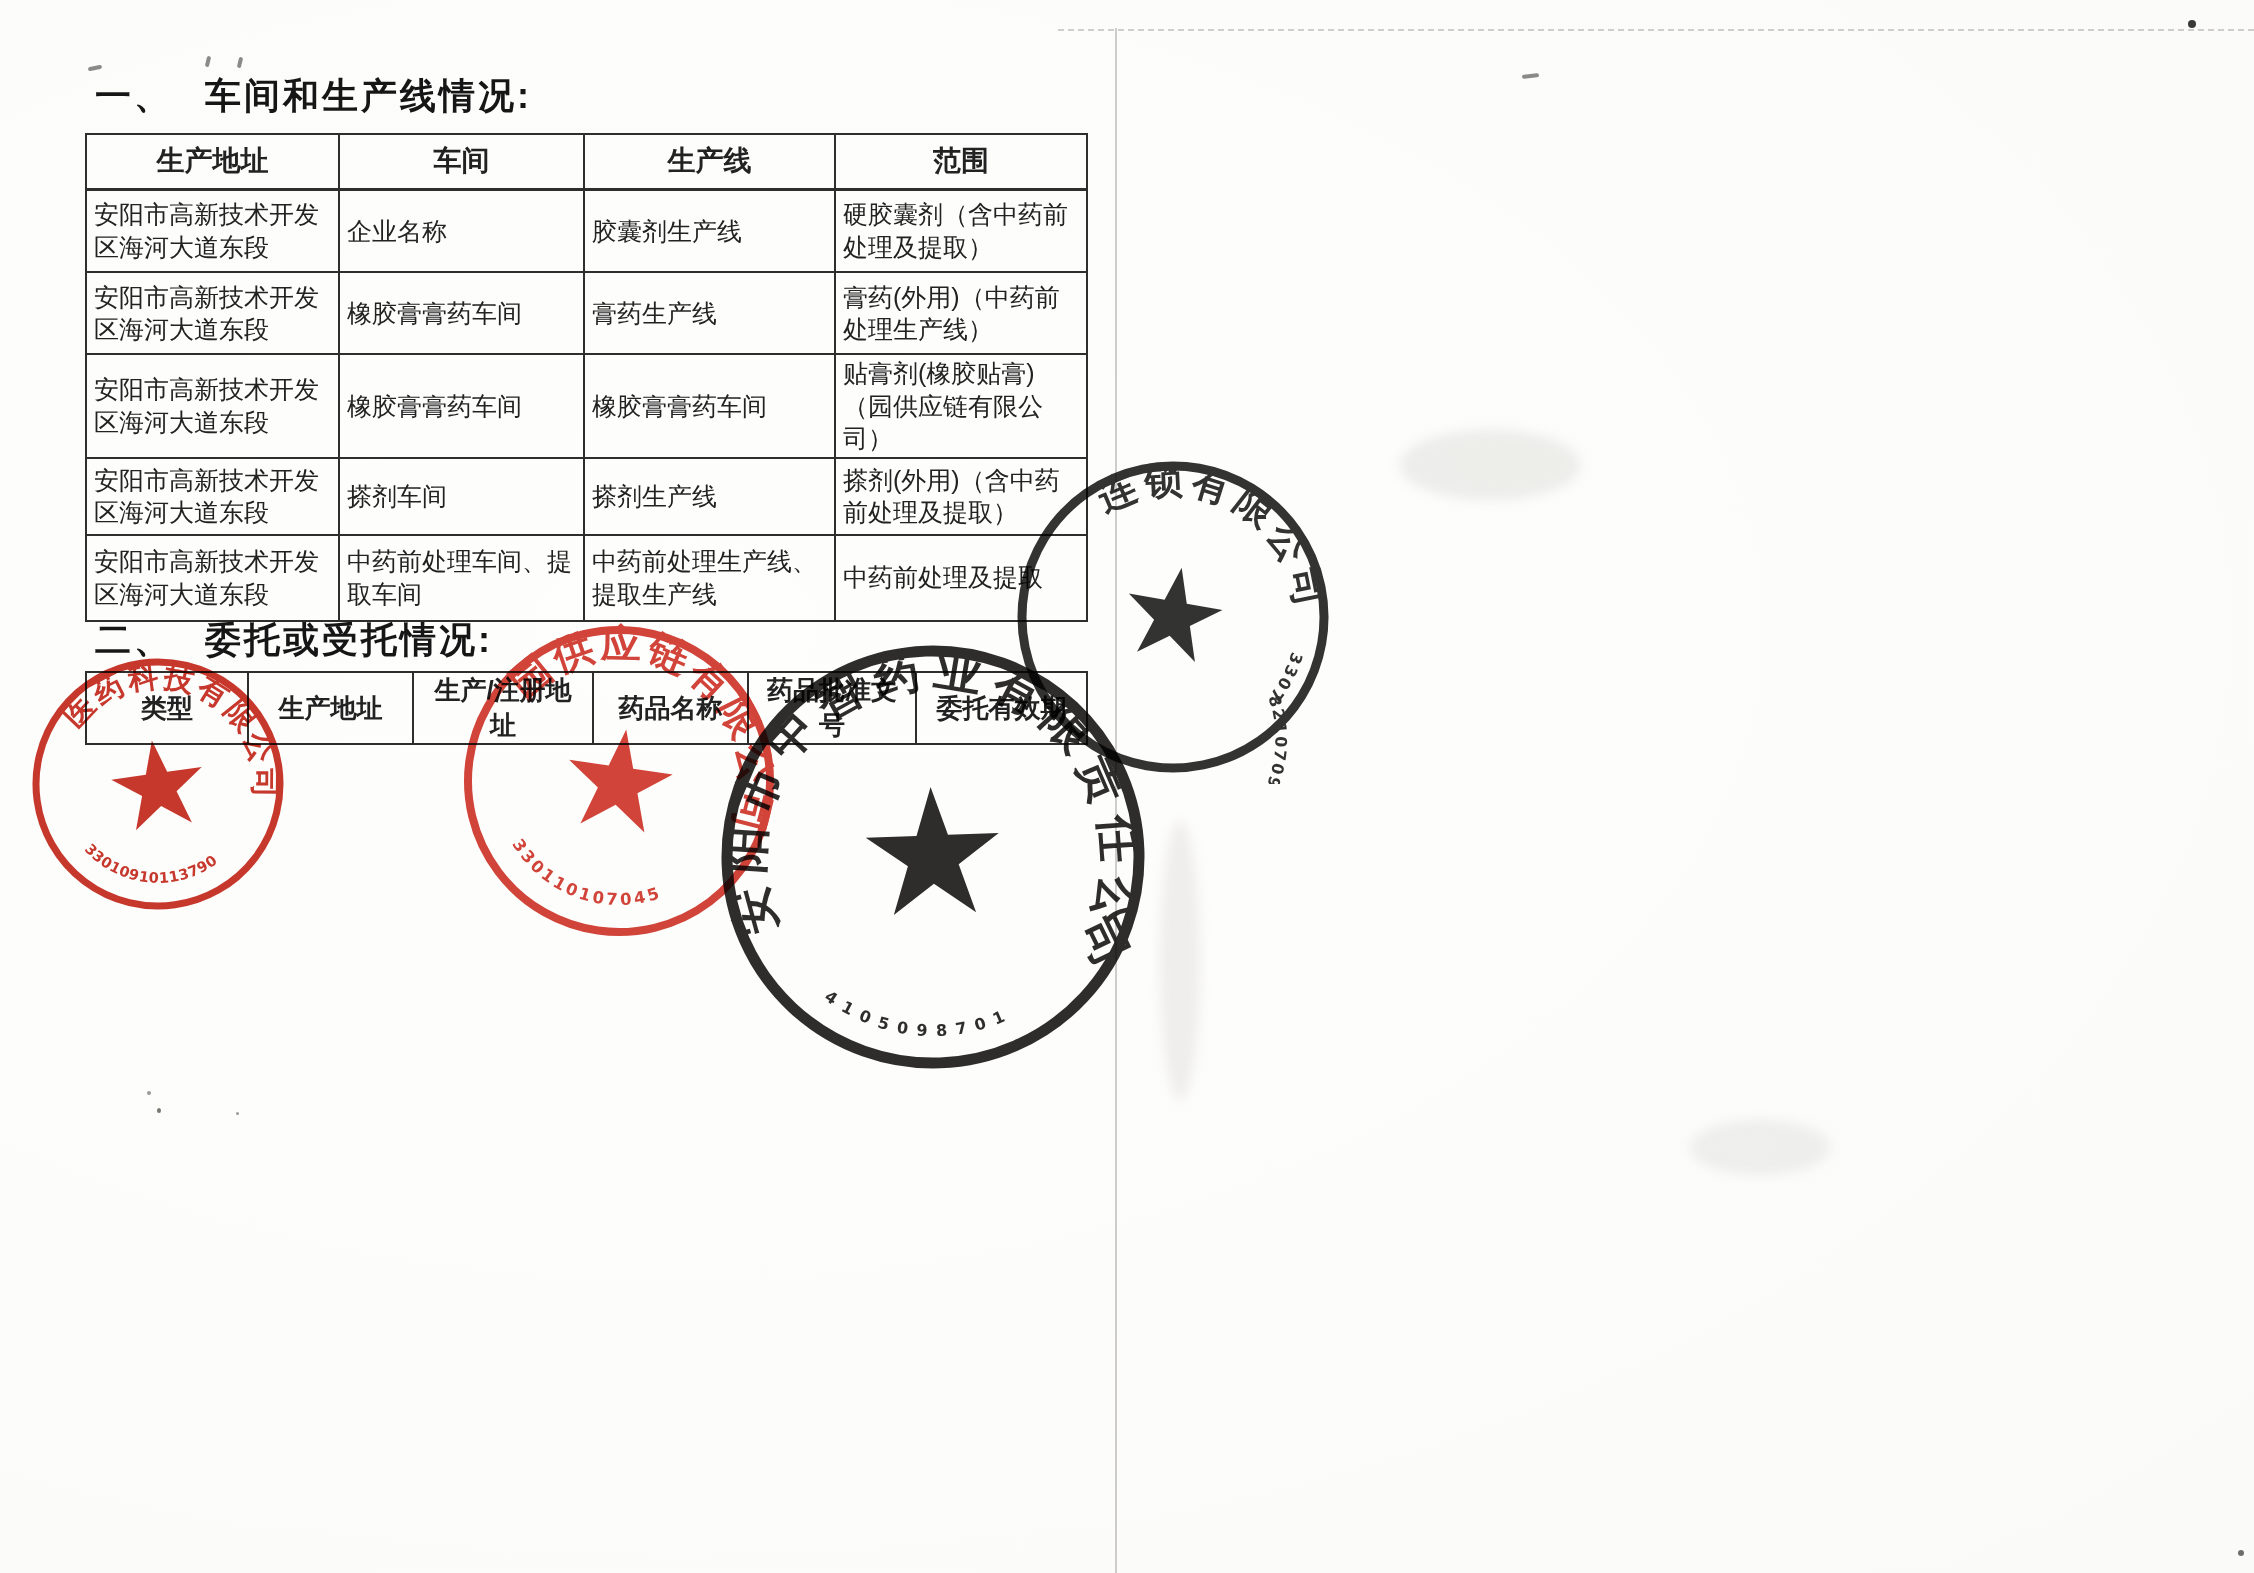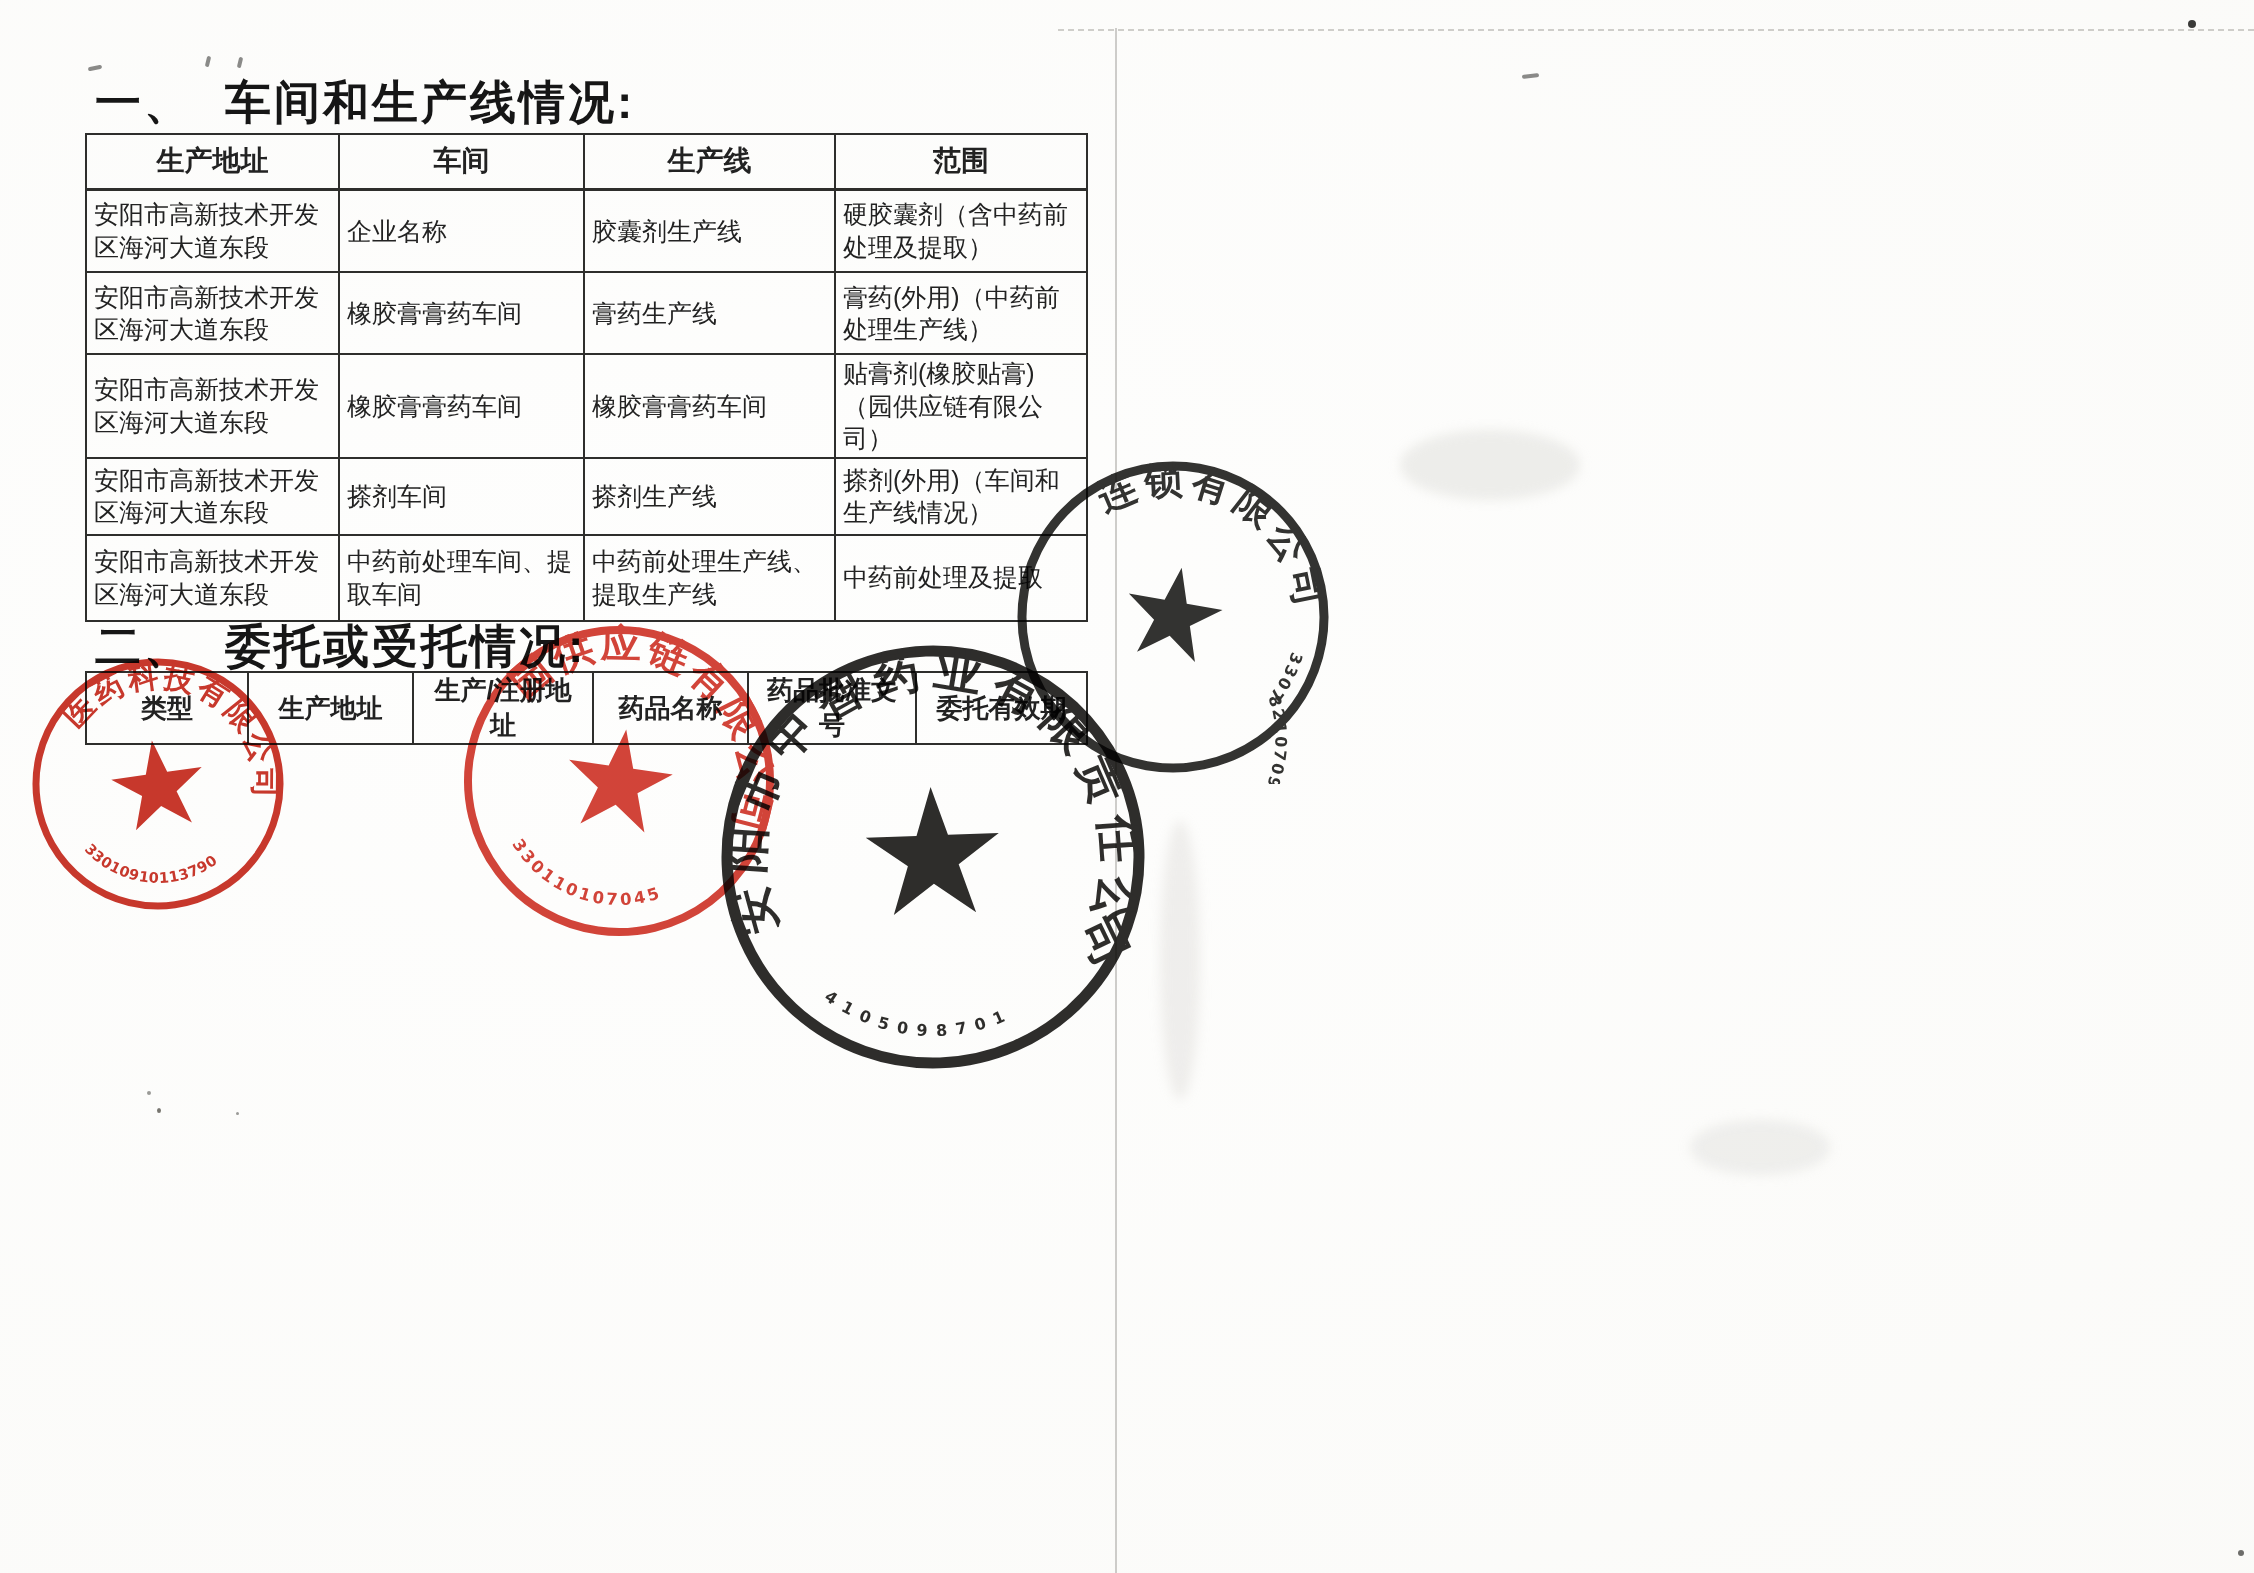--- a/index.html
+++ b/index.html
@@ -6,21 +6,21 @@
   body{
     width:2254px;height:1573px;overflow:hidden;position:relative;
     background:#fdfdfb;
     font-family:"Liberation Sans","DejaVu Sans",sans-serif;
     color:#1e1e1e;
   }
   .page{position:absolute;inset:0;background:
     radial-gradient(ellipse at 30% 40%, rgba(255,255,255,.6), rgba(246,245,242,.25)),
     #fcfcfa;}
   
-  .sec-heading{position:absolute;font-size:46px;font-weight:bold;color:#161616;
+  .sec-heading{position:absolute;font-size:36px;font-weight:bold;color:#161616;
     letter-spacing:3px;white-space:nowrap;}
   .sec-heading .num{display:inline-block;margin-right:32px;}
   
   table.doc{position:absolute;border-collapse:collapse;table-layout:fixed;
     background:transparent;}
   table.doc th,table.doc td{border:2px solid #2e2e2c;overflow:hidden;}
   table.doc th{font-size:28px;font-weight:bold;text-align:center;color:#222;
     padding:0 17px;}
   table.doc td{font-size:25px;line-height:1.3;padding:2px 7px;vertical-align:middle;
     word-break:break-all;color:#222;}
@@ -85,21 +85,21 @@
     <tr class="r3">
       <td>安阳市高新技术开发区海河大道东段</td>
       <td>橡胶膏膏药车间</td>
       <td>橡胶膏膏药车间</td>
       <td>贴膏剂(橡胶贴膏)（园供应链有限公司）</td>
     </tr>
     <tr class="r4">
       <td>安阳市高新技术开发区海河大道东段</td>
       <td>搽剂车间</td>
       <td>搽剂生产线</td>
-      <td>搽剂(外用)（车间和生产线情况）</td>
+      <td>搽剂(外用)（含中药前处理及提取）</td>
     </tr>
     <tr class="r5">
       <td>安阳市高新技术开发区海河大道东段</td>
       <td>中药前处理车间、提取车间</td>
       <td>中药前处理生产线、提取生产线</td>
       <td>中药前处理及提取</td>
     </tr>
   </tbody>
     </table>
 

